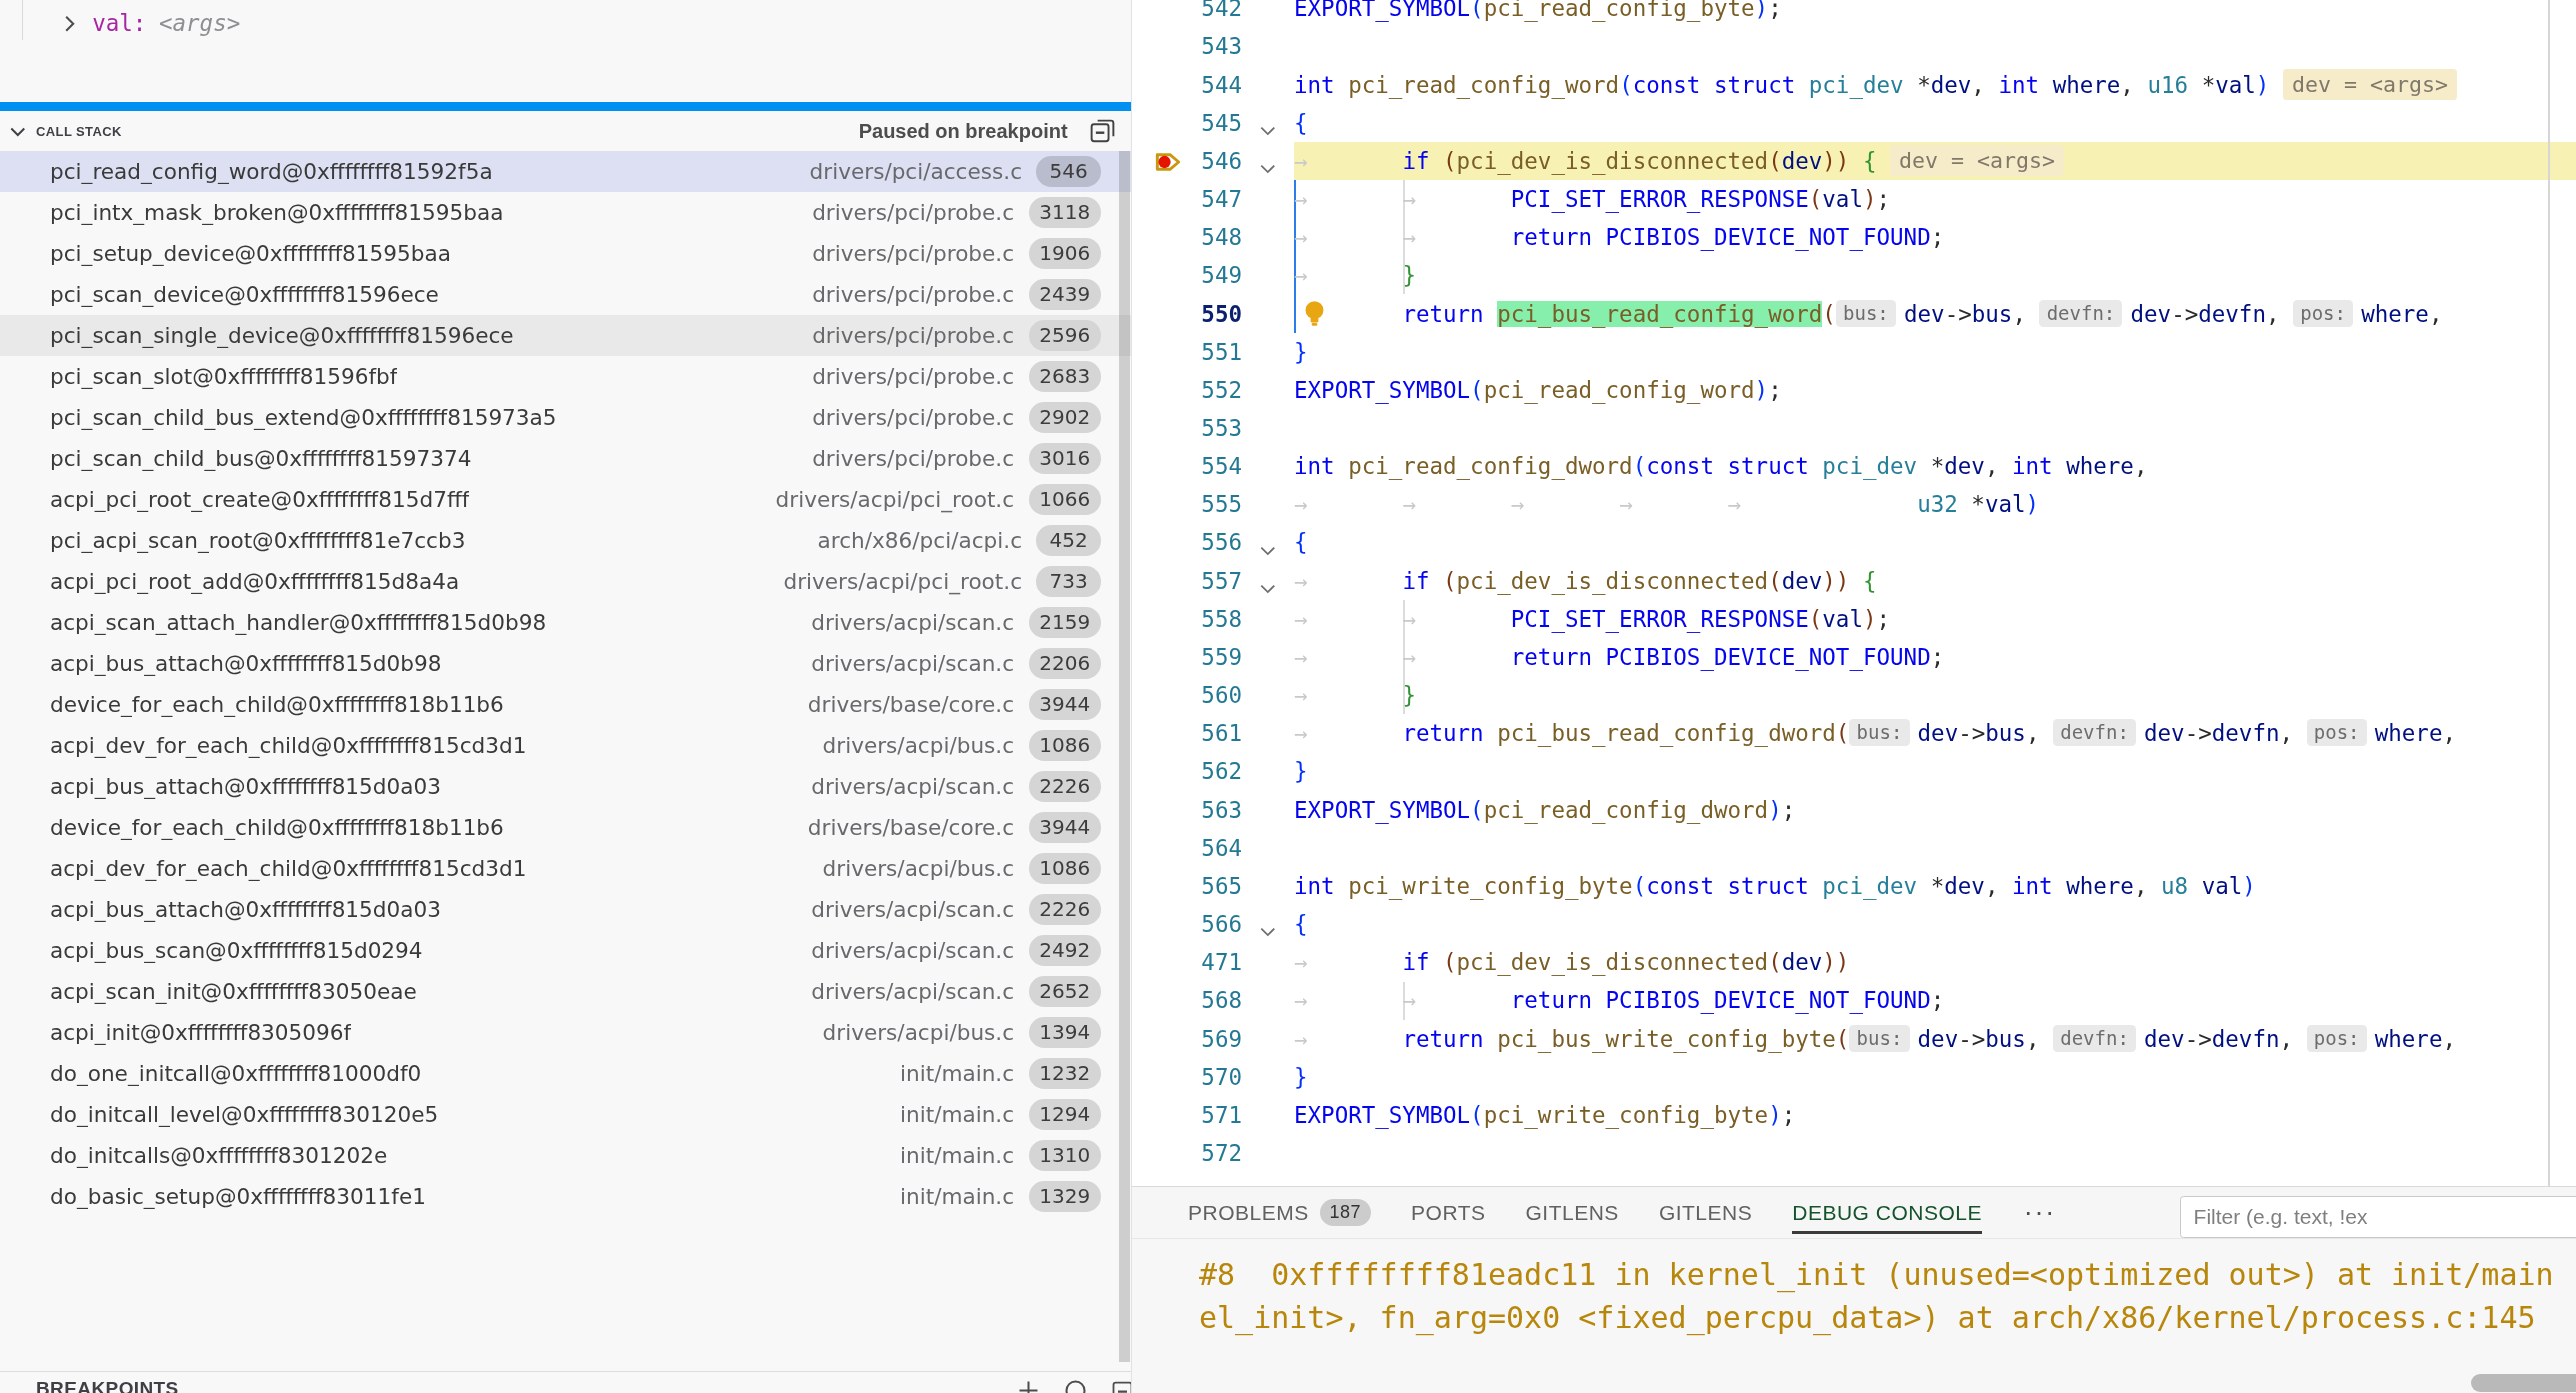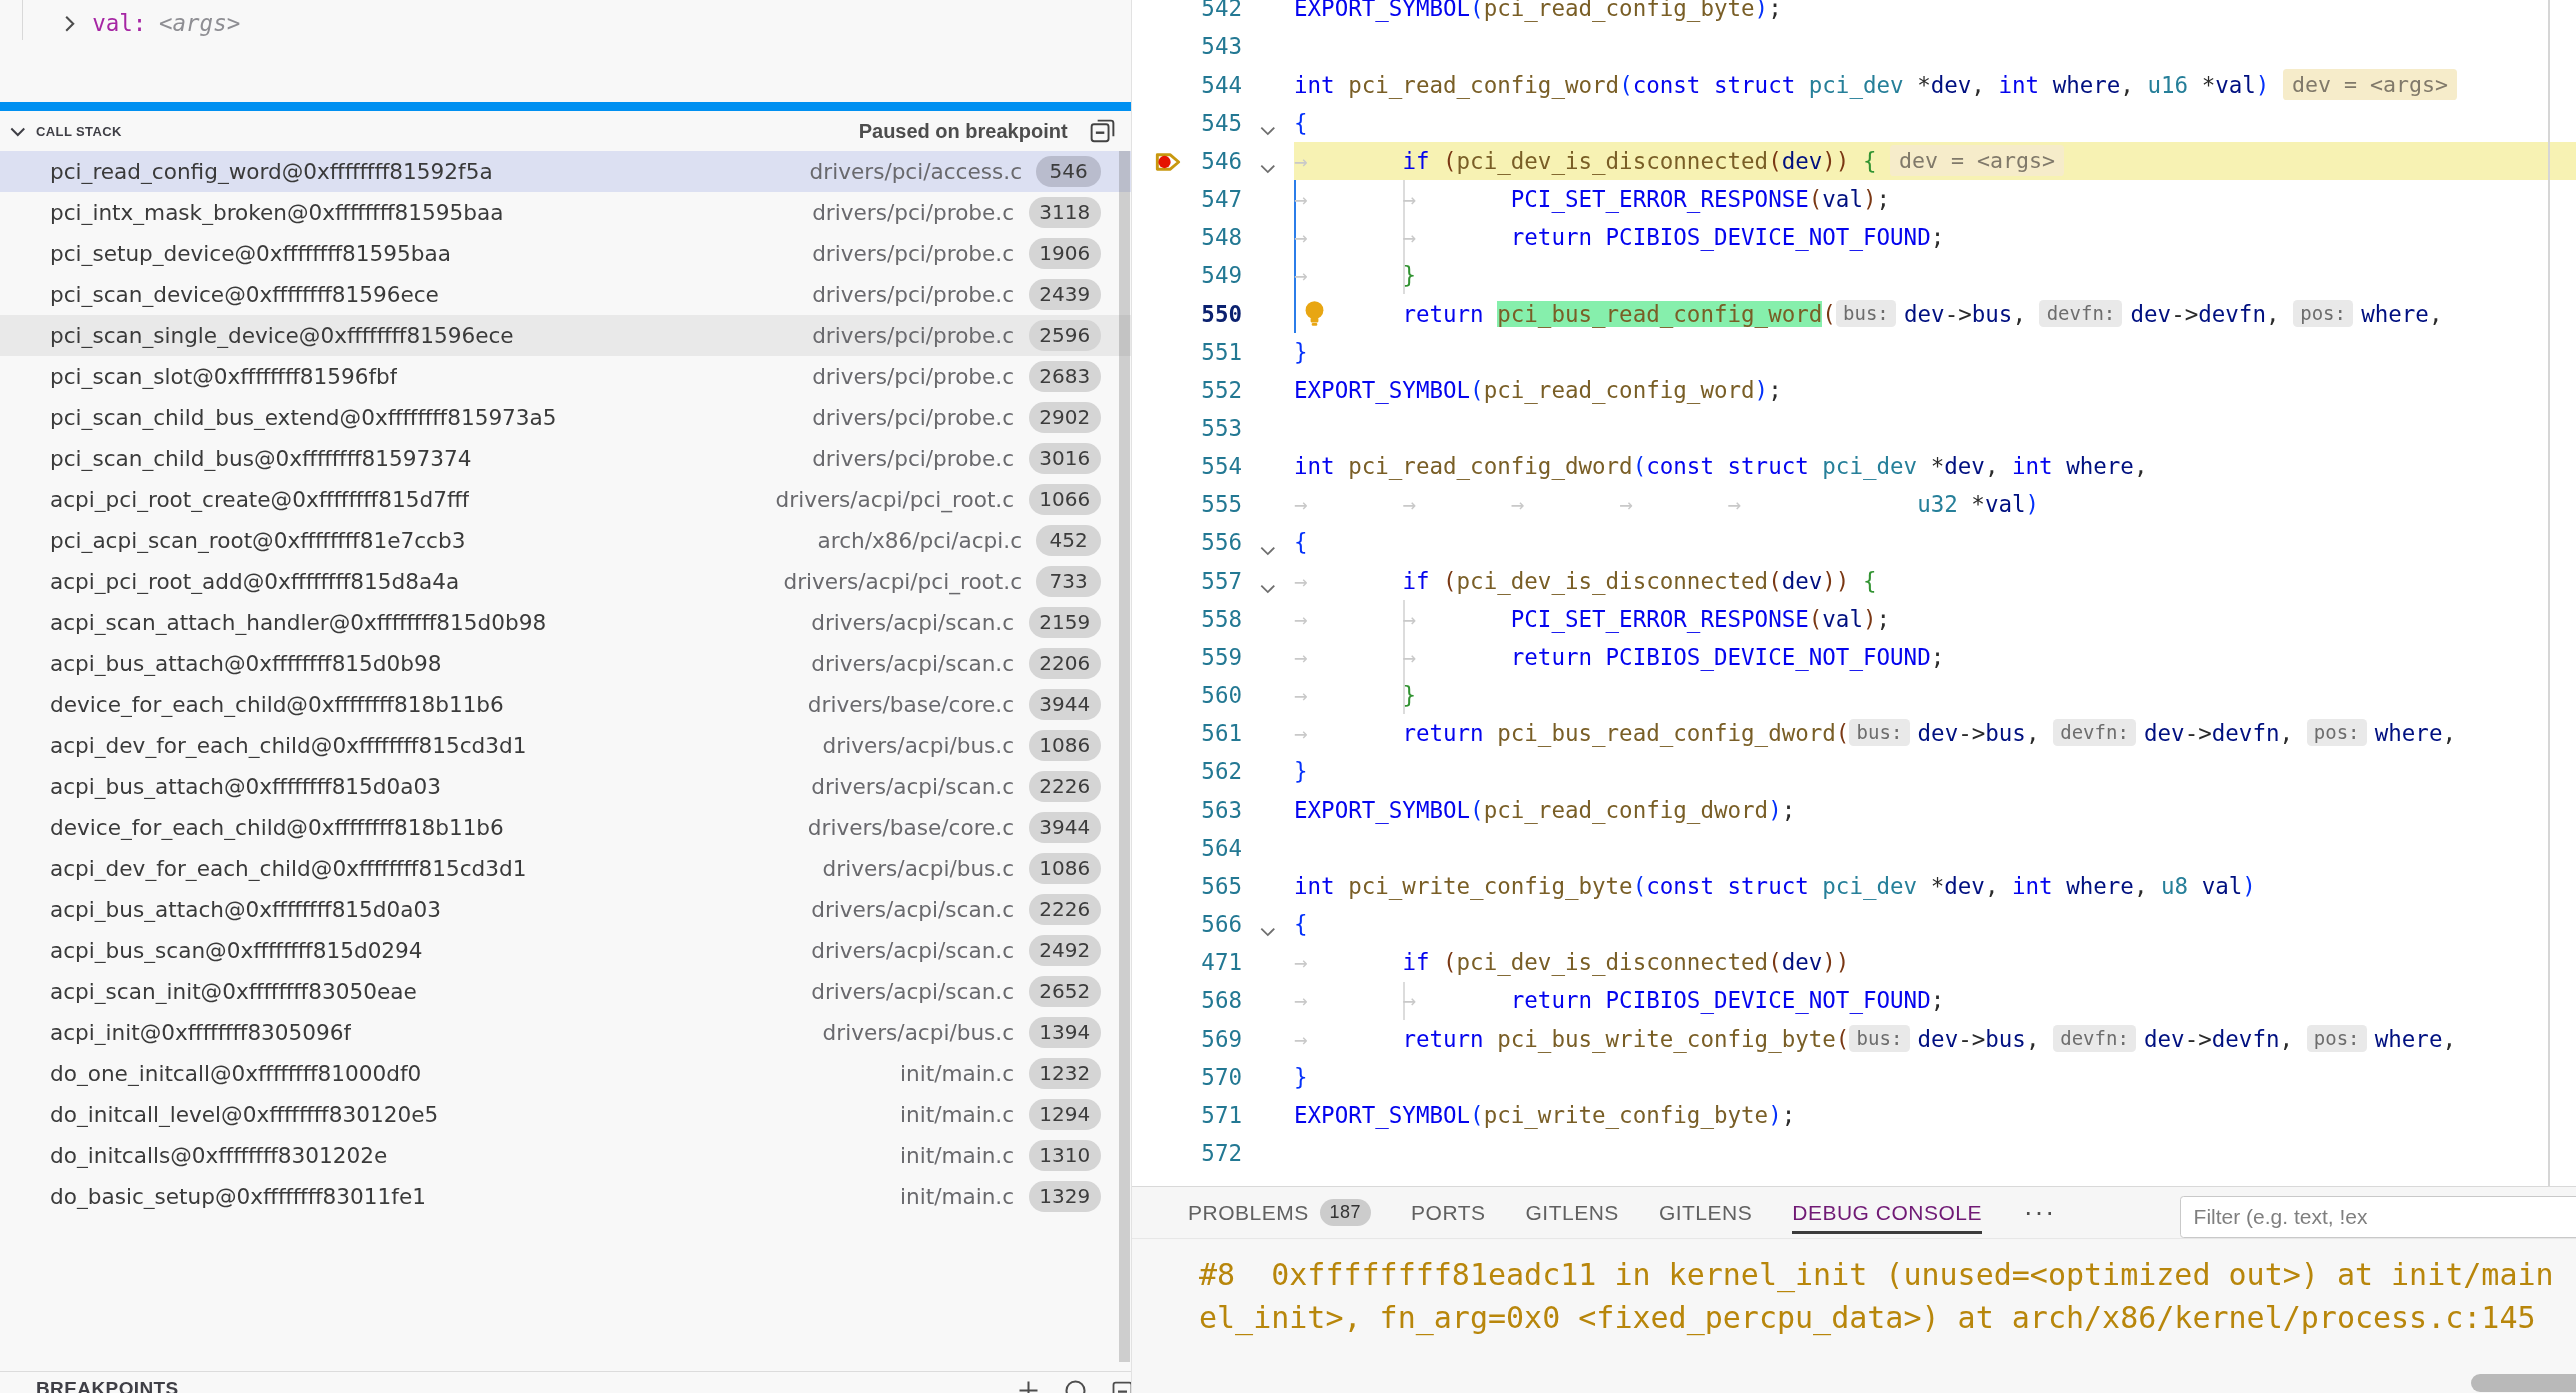--- a/index.html
+++ b/index.html
@@ -62,21 +62,21 @@
                padding:0 9px;font-size:21.6px;line-height:31px;vertical-align:0.9px;}
   #guide-active{position:absolute;left:162px;top:142px;width:1.8px;height:191px;background:#2b7de9;}
   .guide{position:absolute;width:1.8px;background:#dcdcdc;}
   #ruler{position:absolute;left:1416px;top:0;width:1.8px;height:1186px;background:#d6d6d6;}
   #bp-hit{position:absolute;left:20px;top:146px;width:32px;height:32px;}
   #bulb{position:absolute;left:169px;top:299px;width:27px;height:29px;}
   
   #panel{position:absolute;left:0;top:1186px;width:100%;height:207px;background:#f6f6f6;border-top:0.9px solid #d9d9d9;box-sizing:border-box;}
   #tabsbar{position:absolute;left:0;top:0;width:100%;height:52px;display:flex;align-items:center;padding-left:56px;box-sizing:border-box;border-bottom:0.9px solid #e7e7e7;}
   .ptab{position:relative;height:100%;display:flex;align-items:center;margin-right:40px;font-size:21px;color:#616161;letter-spacing:0.5px;white-space:nowrap;}
-  .ptab.active{color:#701a75;}
+  .ptab.active{color:#14532d;}
   .ptab.active::after{content:'';position:absolute;left:0;right:0;bottom:4.5px;height:2.7px;background:#3b3b3b;}
   .tab-badge{margin-left:10.8px;background:#cccccc;color:#333;font-size:18px;border-radius:13.5px;height:27px;line-height:27px;padding:0 10px;}
   #more-tabs{font-size:27px;color:#4f4f4f;letter-spacing:1.8px;margin-left:1.8px;}
   #filter{position:absolute;left:1048px;top:9px;width:432px;height:40px;border:0.9px solid #c9c9c9;border-radius:3.6px;
           background:#fff;font-size:21px;color:#333;padding:0 0 0 12.6px;outline:none;}
   #filter::placeholder{color:#7f7f7f;}
   #console{position:absolute;left:0;top:53px;width:100%;height:154px;background:#f7f7f7;overflow:hidden;}
   .con-line{position:relative;margin-left:67px;white-space:pre;font-family:"DejaVu Sans Mono",monospace;
             font-size:30px;line-height:43px;color:#b8860b;}
   #console-pad{height:12.6px;}

